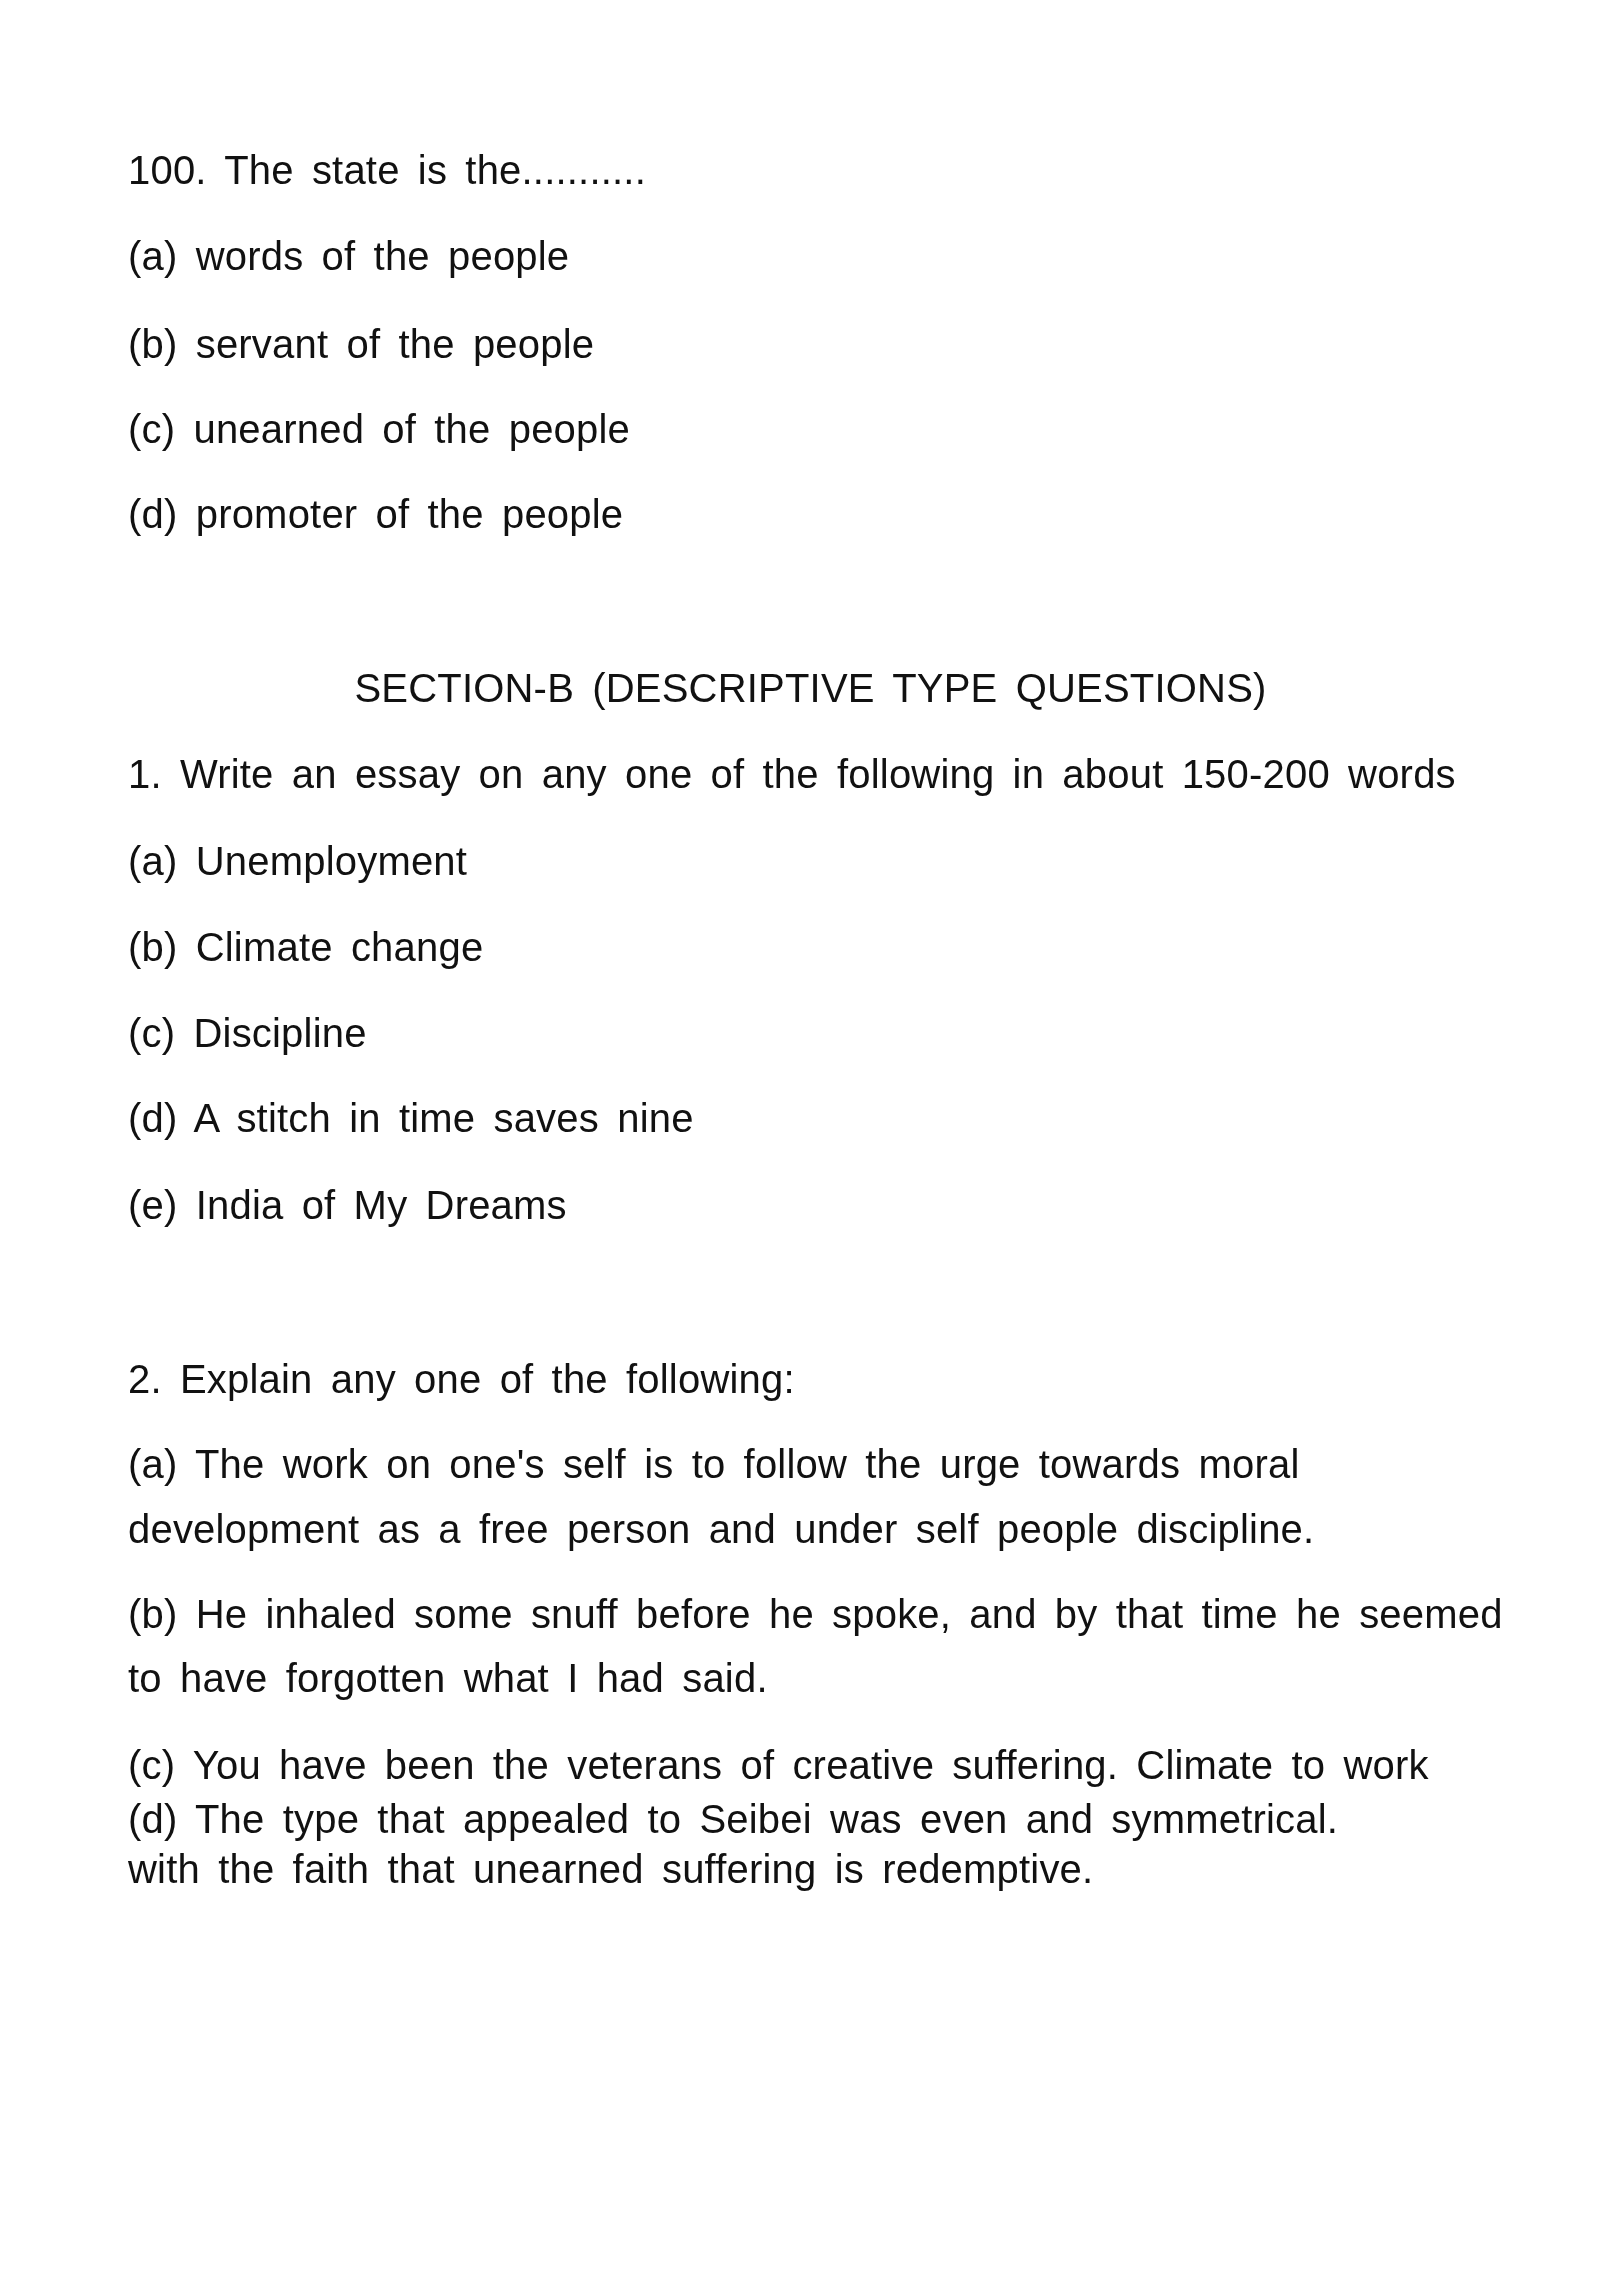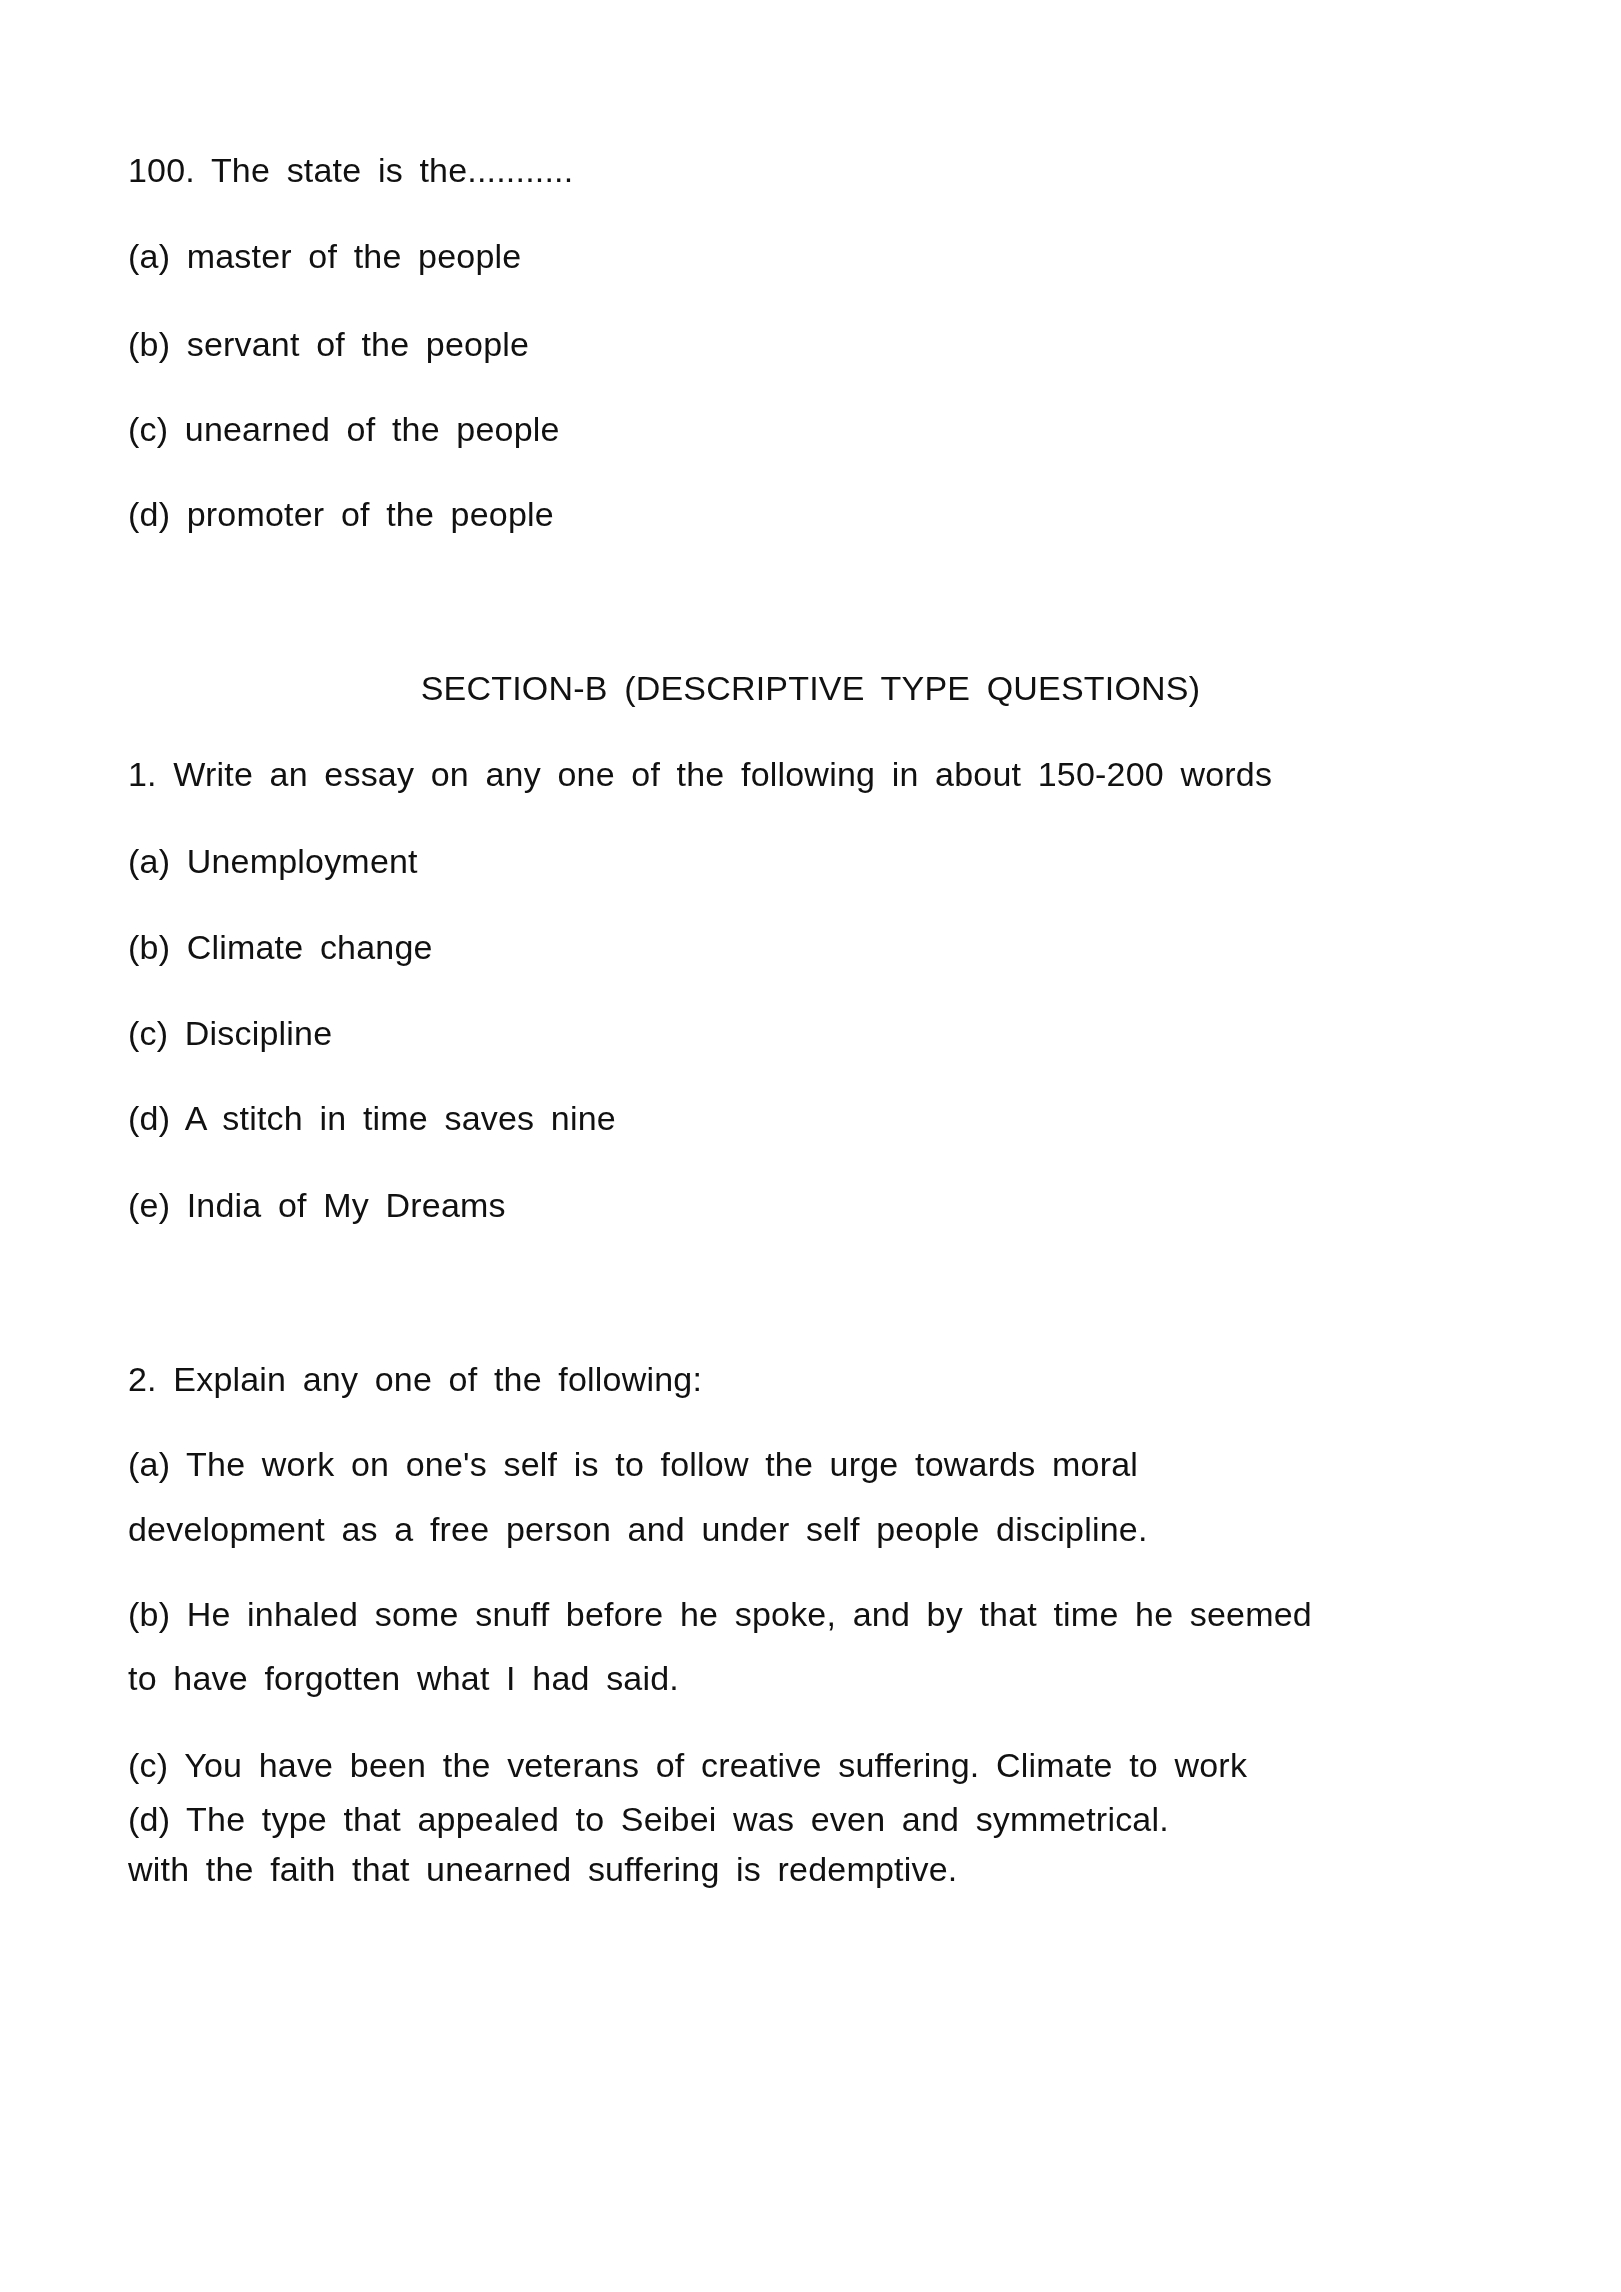--- a/index.html
+++ b/index.html
@@ -1,29 +1,29 @@
 <!DOCTYPE html>
 <html><head>
 <meta charset="utf-8">
 <style>
   html, body { margin:0; padding:0; background:#ffffff; }
   body { width:1621px; height:2293px; position:relative; overflow:hidden;
          font-family:"Liberation Sans", sans-serif; color:#111111; }
-  .line { position:absolute; left:128px; font-size:34px; line-height:47px;
+  .line { position:absolute; left:128px; font-size:40px; line-height:47px;
           white-space:nowrap; word-spacing:6.9px; letter-spacing:0.2px; }
   .center { left:0; width:1621px; text-align:center; }
 </style>
 </head>
 <body>
 
 <div>
 
   <div>
     <div class="line" style="top:147px">100. The state is the...........</div>
-    <div class="line" style="top:233px">(a) master of the people</div>
+    <div class="line" style="top:233px">(a) words of the people</div>
     <div class="line" style="top:321px">(b) servant of the people</div>
     <div class="line" style="top:406px">(c) unearned of the people</div>
     <div class="line" style="top:491px">(d) promoter of the people</div>
   </div>
 
   <div class="line center" style="top:665px">SECTION-B (DESCRIPTIVE TYPE QUESTIONS)</div>
 
   <div>
     <div class="line" style="top:751px">1. Write an essay on any one of the following in about 150-200 words</div>
     <div class="line" style="top:838px">(a) Unemployment</div>

